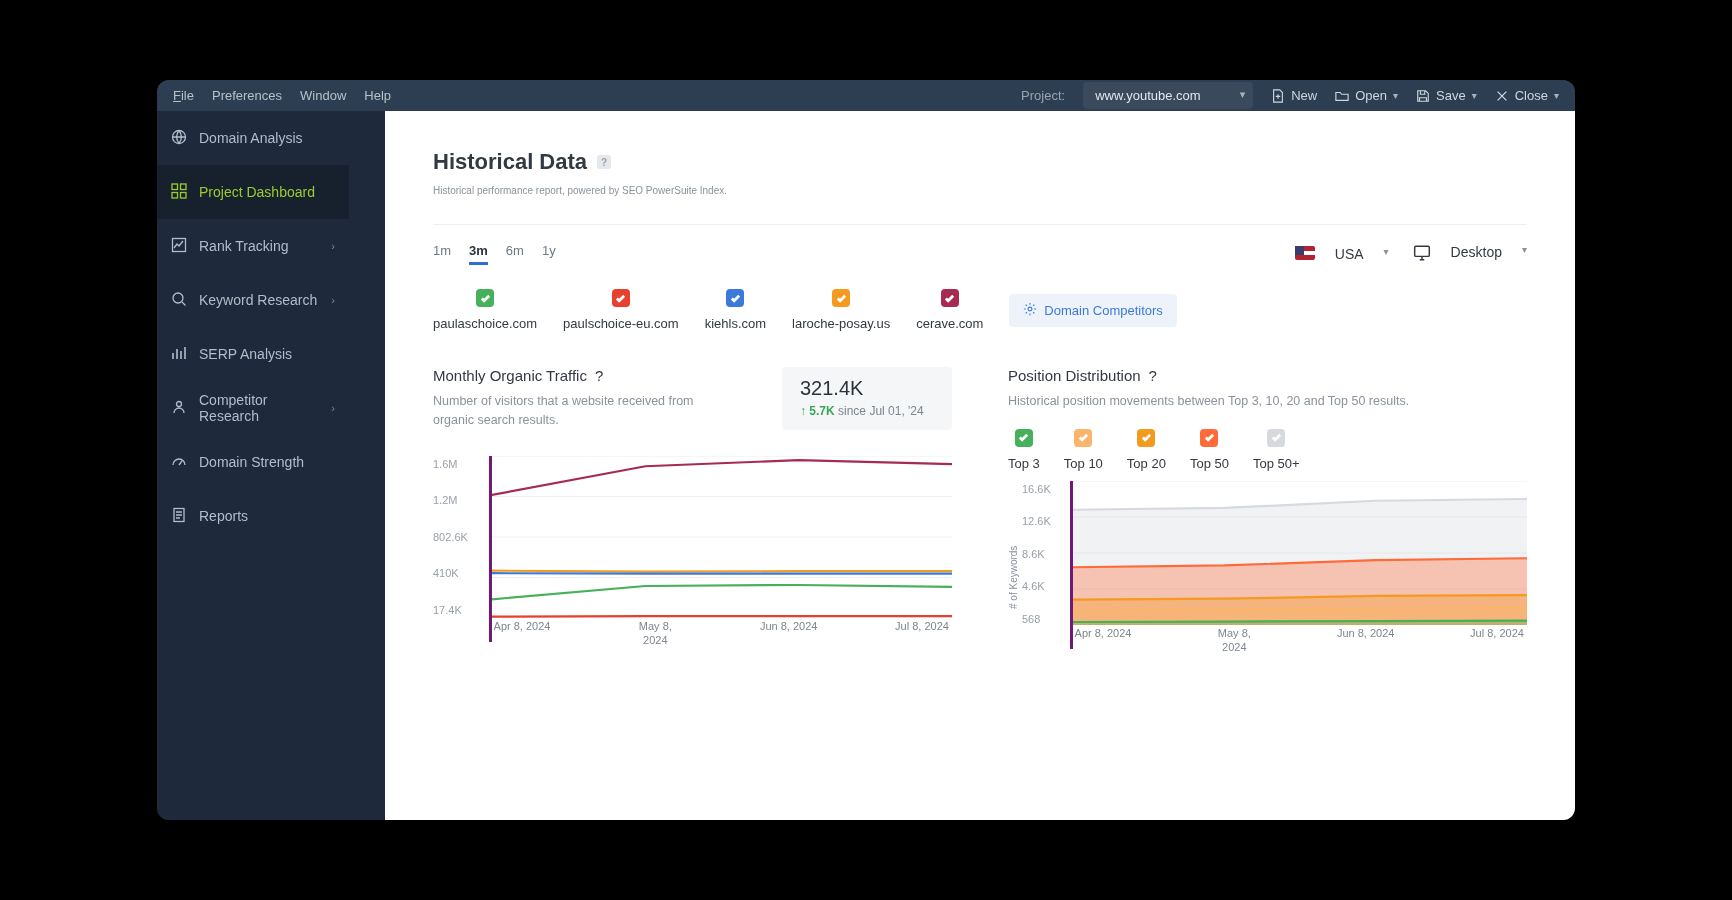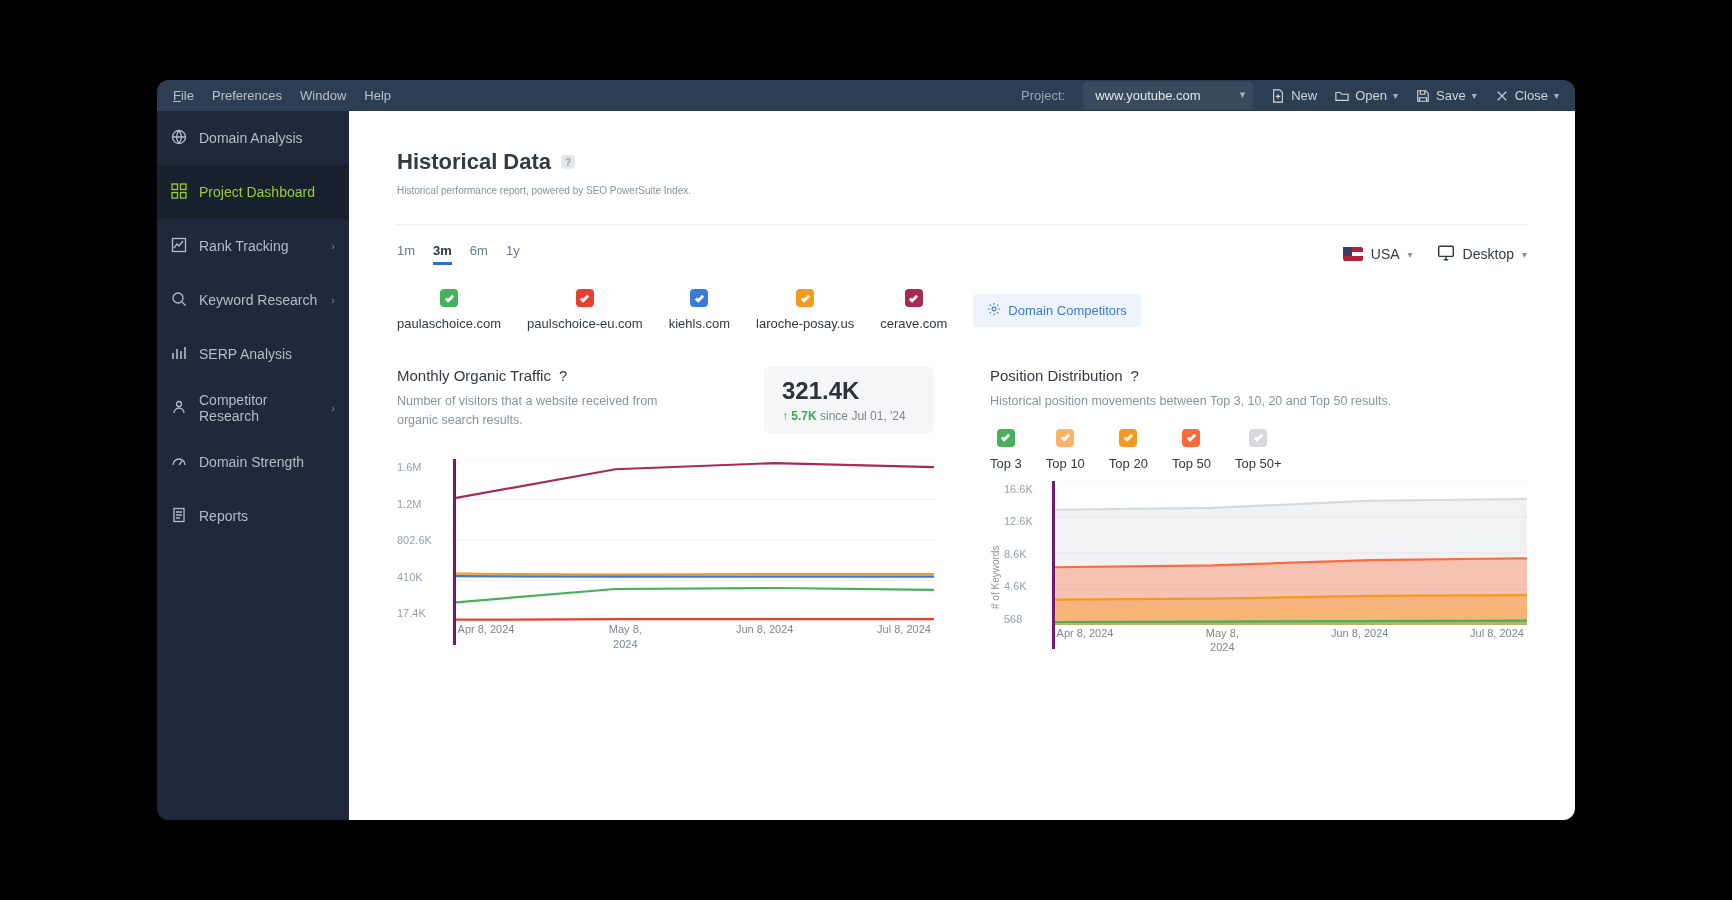--- a/index.html
+++ b/index.html
@@ -90,20 +90,21 @@
 .side-item .chev {
   margin-left: auto;
   font-size: 11px;
   color: #7e8a99;
 }
 .side-item svg { width: 16px; height: 16px; flex-shrink: 0; }
 .main {
   flex: 1;
   background: #0c4a6e;
   display: flex;
+  margin-left: 36px;
 }
 .content {
   flex: 1;
   background: #fff;
   margin: 0;
   padding: 38px 48px 28px 48px;
   overflow: hidden;
 }
 .page-title {
   font-size: 22px;
@@ -122,21 +123,21 @@
 .page-sub { color: #8a929d; font-size: 10px; margin-top: 10px; }
 .divider { height: 1px; background: #eceef1; margin: 28px 0 18px; }
 .filters-row {
   display: flex;
   align-items: center;
 }
 .period-tabs { display: flex; gap: 18px; color: #6f7887; font-size: 13px; }
 .period-tabs .pt { cursor: pointer; padding-bottom: 4px; }
 .period-tabs .pt.active { color: #2d353f; font-weight: 600; border-bottom: 3px solid #2f6fd5; }
 .right-filters { margin-left: auto; display: flex; gap: 24px; align-items: center; color: #333942; font-size: 14px; }
-.rfilt { display: inline-flex; align-items: center; gap: 8px; cursor: pointer; }
+.rfilt { display: inline-flex; gap: 20px; cursor: pointer; }
 .rfilt .caret { font-size: 10px; color: #8b929c; }
 .flag { width: 20px; height: 14px; border-radius: 2px; background: linear-gradient(#b22234 0 33%, #fff 33% 66%, #b22234 66% 100%); position: relative; }
 .flag::before { content:""; position:absolute; left:0; top:0; width:9px; height:9px; background:#3c3b6e; }
 .legend-row {
   display: flex;
   gap: 26px;
   align-items: center;
   margin-top: 24px;
   font-size: 13px;
   color: #333942;
@@ -166,21 +167,21 @@
   font-size: 15px; font-weight: 400; color: #333942;
   display: flex; align-items: center; gap: 8px;
 }
 .ph-sub { color: #8a929d; font-size: 12.5px; margin-top: 8px; max-width: 280px; line-height: 1.5; }
 .stat-box {
   background: #f5f6f8;
   border-radius: 4px;
   padding: 10px 18px;
   min-width: 170px;
 }
-.stat-val { font-size: 24px; font-weight: 700; color: #2b323b; }
+.stat-val { font-size: 20px; font-weight: 400; color: #2b323b; }
 .stat-delta { font-size: 12px; margin-top: 4px; color: #7c848e; }
 .stat-delta .up { color: #3aa757; font-weight: 600; }
 .chart-area {
   margin-top: 26px;
   position: relative;
   height: 186px;
   display: flex;
 }
 .ylabels {
   width: 56px;

